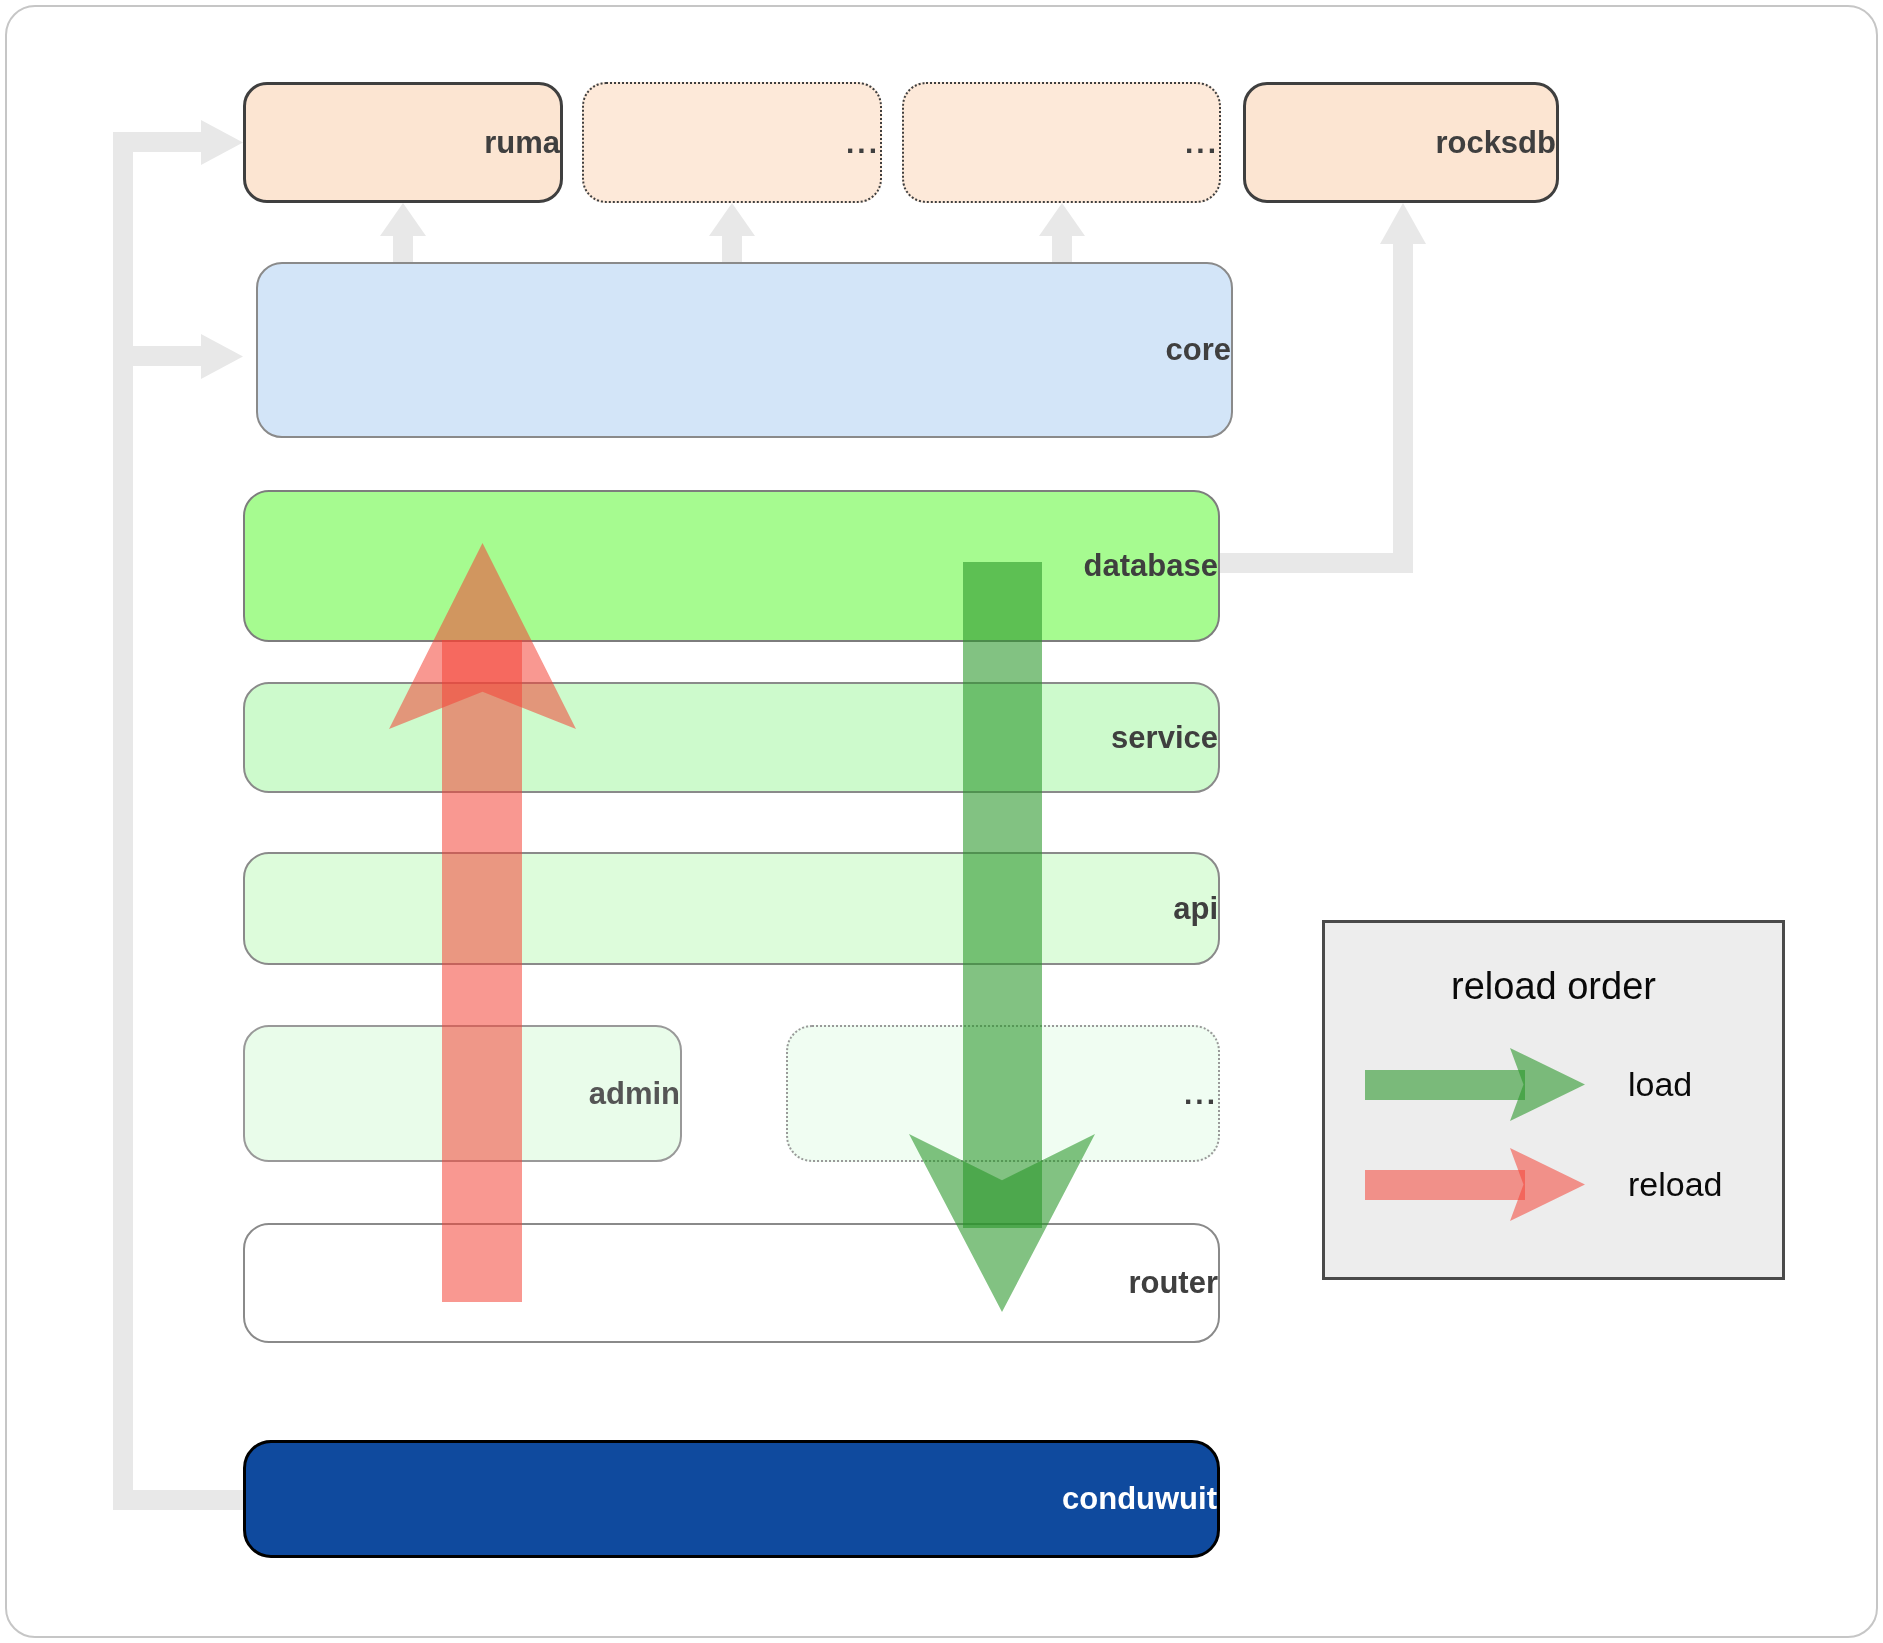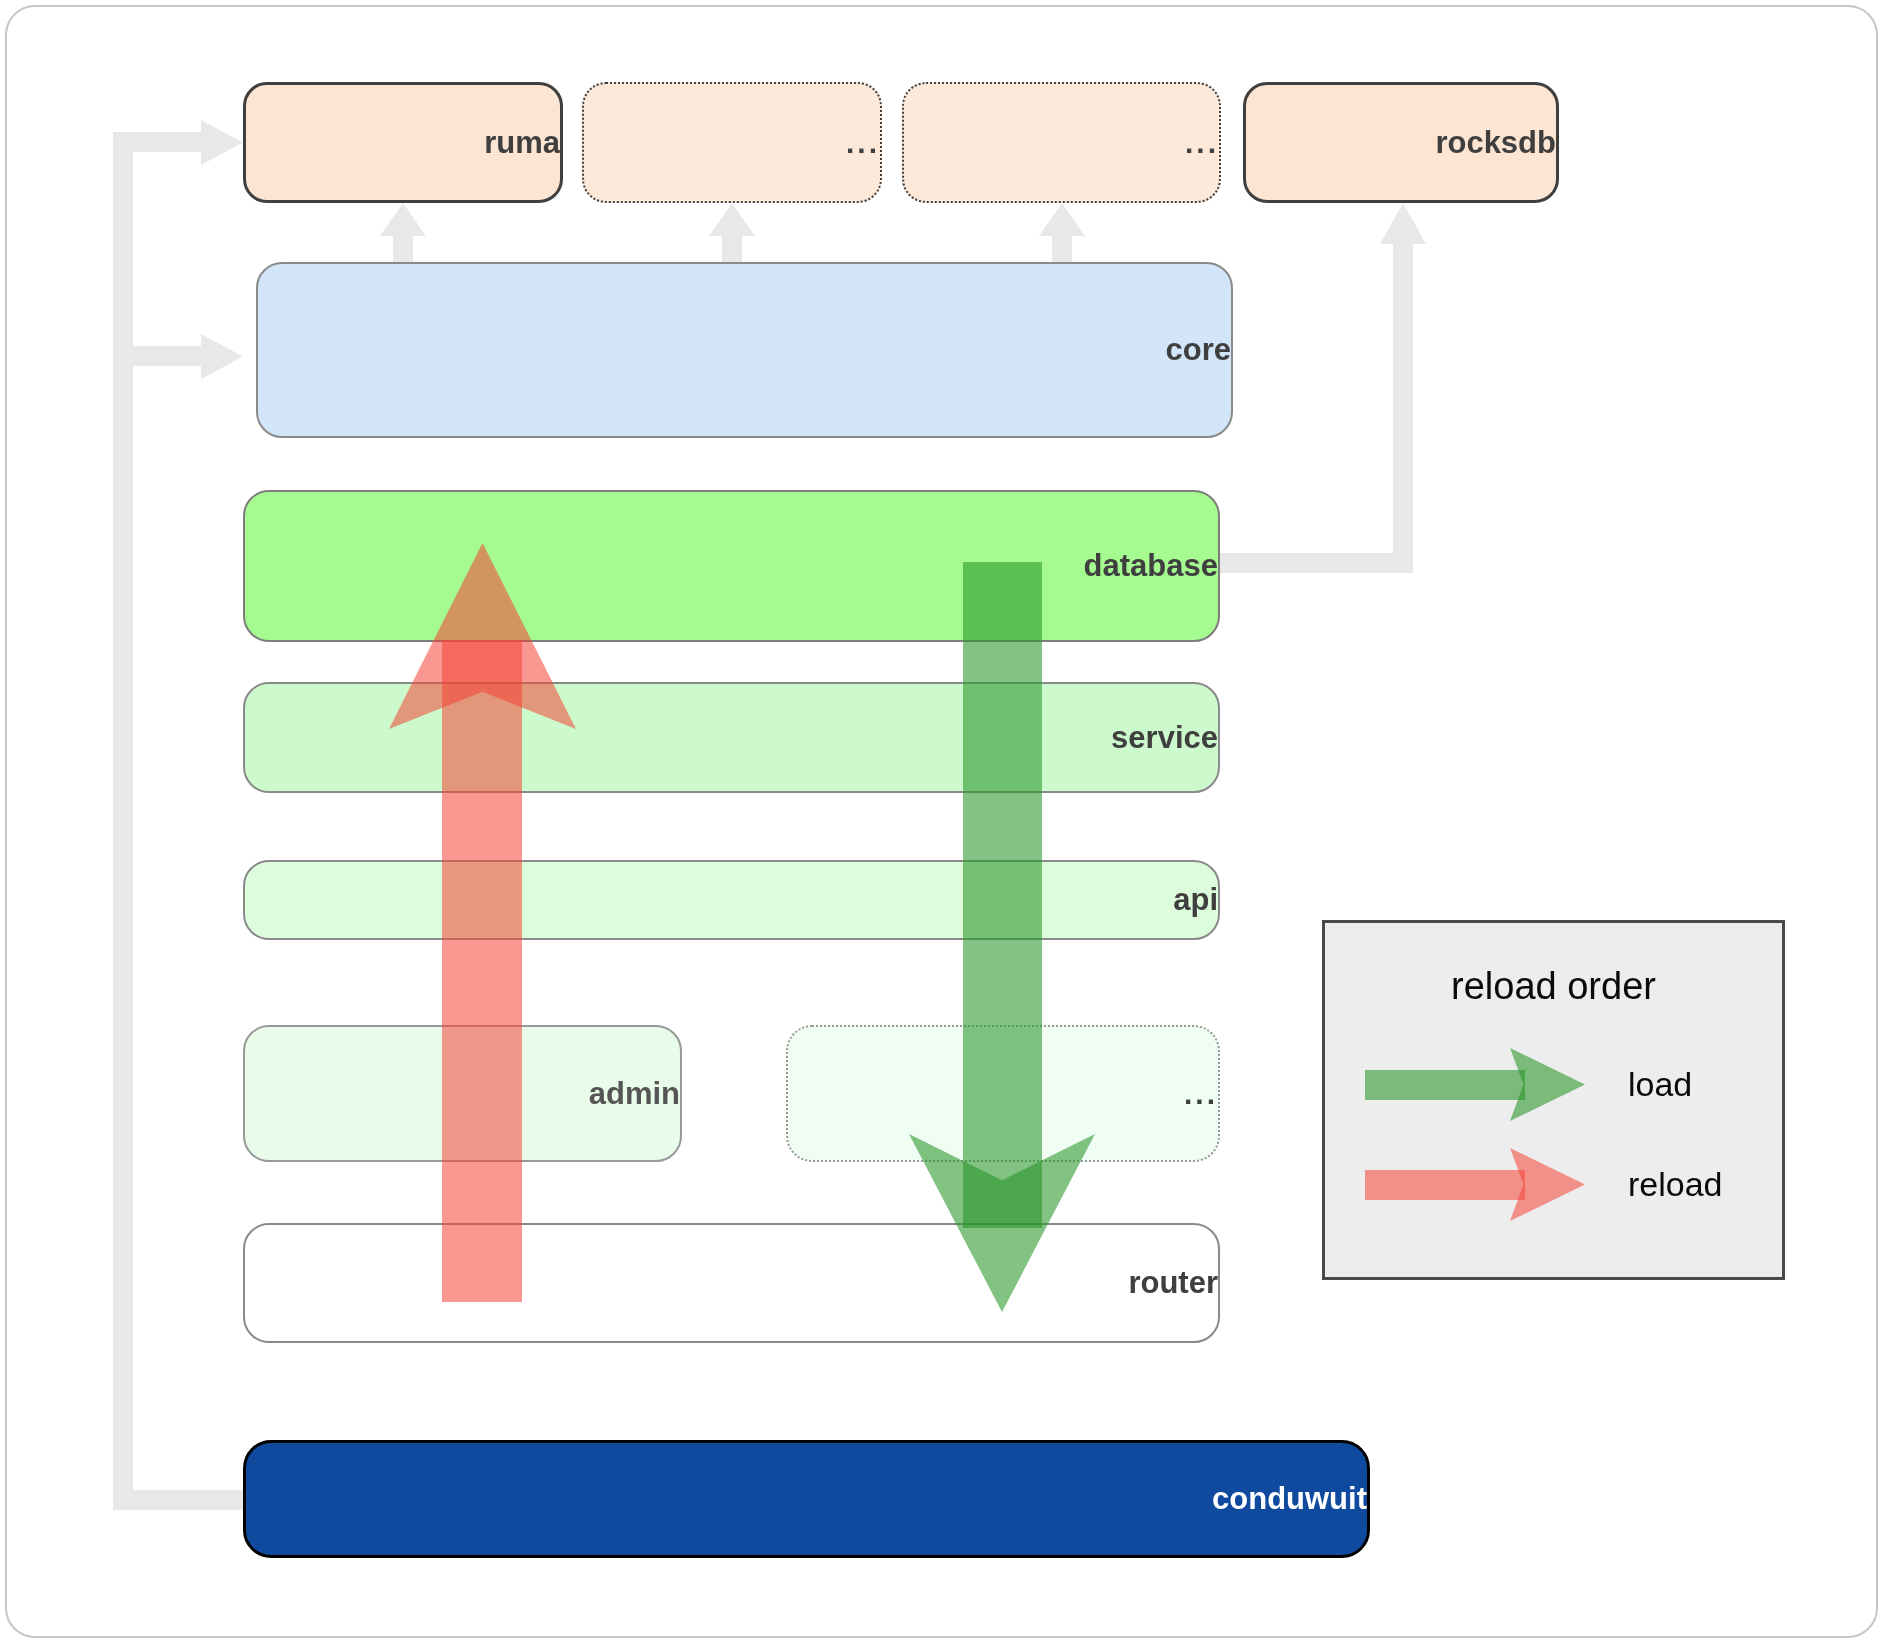--- a/index.html
+++ b/index.html
@@ -15,25 +15,25 @@
   .dots{font-weight:700;letter-spacing:3px;font-size:30px;}
 
   #node-ruma{left:243px;top:82px;width:320px;height:121px;}
   #node-ellipsis-top-1{left:582px;top:82px;width:300px;height:121px;}
   #node-ellipsis-top-2{left:902px;top:82px;width:319px;height:121px;}
   #node-rocksdb{left:1243px;top:82px;width:316px;height:121px;}
 
   #node-core{left:243px;top:262px;width:977px;height:176px;background:var(--c-blue,#d3e5f8);border:2px solid #8a8a8a;margin-left:13px;}
   #node-database{left:243px;top:490px;width:977px;height:152px;background:var(--c-green_bright,#a6fb90);border:2px solid #7d7d7d;}
   #node-service{left:243px;top:682px;width:977px;height:111px;background:var(--c-green_light,#cdfacc);border:2px solid #8a8a8a;}
-  #node-api{left:243px;top:852px;width:977px;height:80px;background:var(--c-green_lighter,#ddfcdb);border:2px solid #8a8a8a;margin-top:8px;}
+  #node-api{left:243px;top:852px;width:977px;height:113px;background:var(--c-green_lighter,#ddfcdb);border:2px solid #8a8a8a;}
   #node-admin{left:243px;top:1025px;width:439px;height:137px;background:var(--c-green_faint,#e9fcea);border:2px solid #999;color:#555;}
   #node-ellipsis-admin{left:786px;top:1025px;width:434px;height:137px;background:var(--c-green_faintest,#f0fdf2);border:2px dotted #999;}
   #node-router{left:243px;top:1223px;width:977px;height:120px;background:#fff;border:2px solid #8a8a8a;}
-  #node-conduwuit{left:243px;top:1440px;width:1127px;height:118px;background:var(--c-navy,#0f4a9e);border:3px solid #000;color:#fff;border-radius:28px;}
+  #node-conduwuit{left:243px;top:1440px;width:977px;height:118px;background:var(--c-navy,#0f4a9e);border:3px solid #000;color:#fff;border-radius:28px;}
 
   
   .gbar{position:absolute;background:var(--c-connector,#e8e8e8);z-index:1;}
   .ghead{position:absolute;background:var(--c-connector,#e8e8e8);z-index:1;}
   .ghead.right{clip-path:polygon(0 0,100% 50%,0 100%);}
   .ghead.up{clip-path:polygon(50% 0,100% 100%,0 100%);}
 
   #gv-left{left:113px;top:132px;width:20px;height:1378px;}
   #gh-ruma{left:113px;top:132px;width:92px;height:20px;}
   #ghead-ruma{left:201px;top:120px;width:42px;height:45px;}

